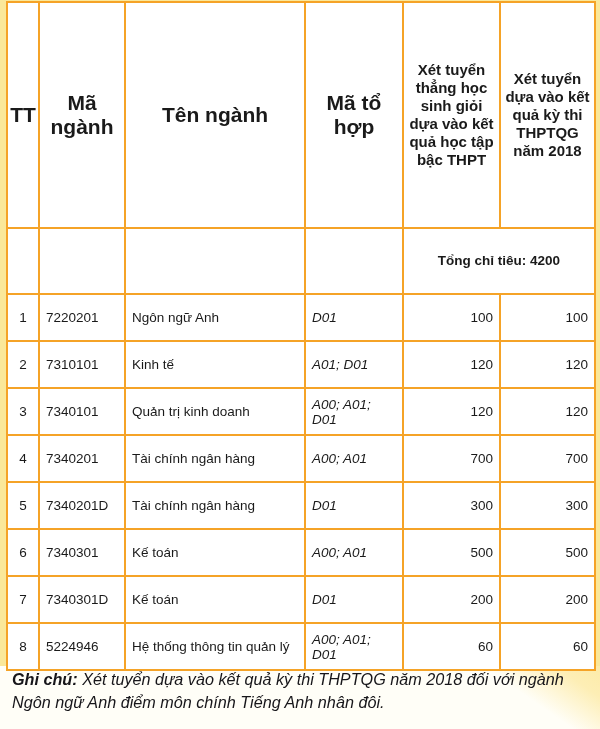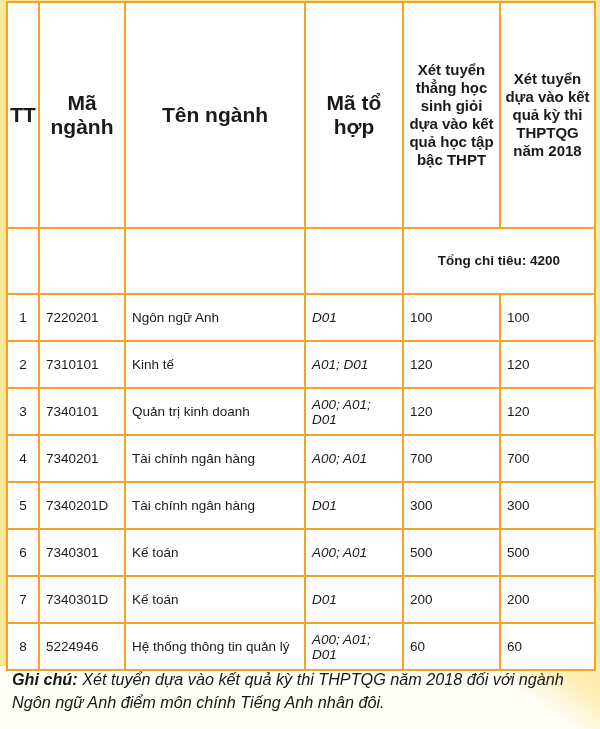--- a/index.html
+++ b/index.html
@@ -110,21 +110,21 @@
 
   
   tr.data td {
     height: 41px;
     font-size: 13.5px;
   }
   td.c-num   { text-align: center; }
   td.c-code  { text-align: left; padding-left: 8px; margin-top: 44px; }
   td.c-name  { text-align: left; padding-left: 8px; }
   td.c-comb  { text-align: left; padding-left: 8px; font-style: italic; }
-  td.c-val   { text-align: left; margin-left: 25px; }
+  td.c-val   { text-align: right; margin-left: 25px; }
 
   
   tr.sum td {
     height: 41px;
   }
   td.sum-val {
     text-align: center;
     font-weight: bold;
     font-size: 14.5px;
   }

